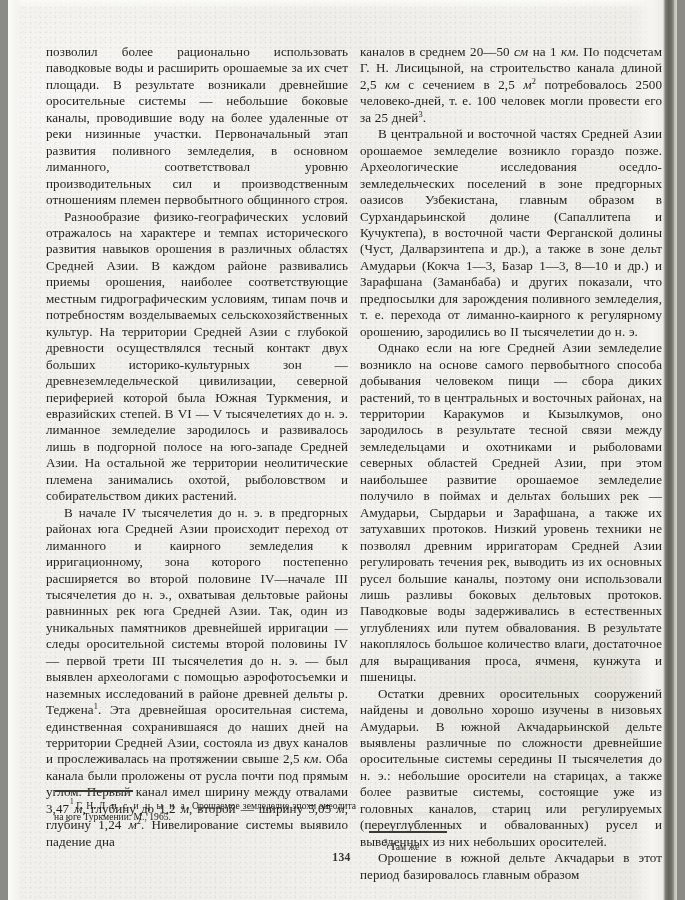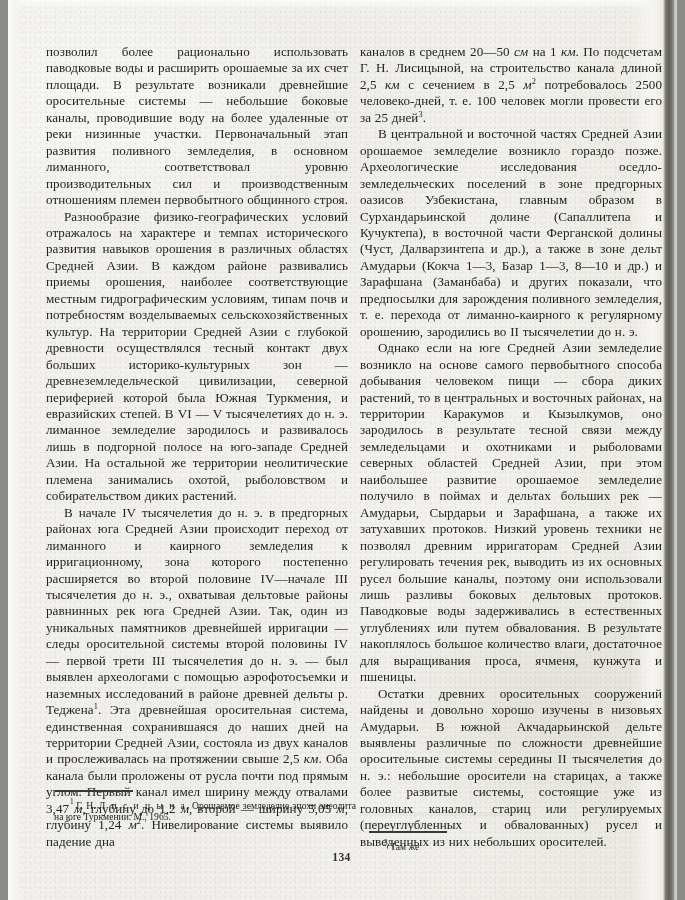--- a/index.html
+++ b/index.html
@@ -211,20 +211,21 @@
         </p>
       </div>
     </div>
 
     <div class="col col-right">
       <div class="body-text">
         <p class="cont">каналов в среднем 20—50 <i class="unit">см</i> на 1 <i class="unit">км</i>. По подсчетам Г. Н. Лисицыной, на строительство канала длиной 2,5 <i class="unit">км</i> с сечением в 2,5 <i class="unit">м</i><sup class="fn">2</sup> потребовалось 2500 человеко-дней, т. е. 100 человек могли провести его за 25 дней<sup class="fn">3</sup>.</p>
         <p>В центральной и восточной частях Средней Азии орошаемое земледелие возникло гораздо позже. Археологические исследования оседло-земледельческих поселений в зоне предгорных оазисов Узбекистана, главным образом в Сурхандарьинской долине (Сапаллитепа и Кучуктепа), в восточной части Ферганской долины (Чуст, Далварзинтепа и др.), а также в зоне дельт Амударьи (Кокча 1—3, Базар 1—3, 8—10 и др.) и Зарафшана (Заманбаба) и других показали, что предпосылки для зарождения поливного земледелия, т. е. перехода от лиманно-каирного к регулярному орошению, зародились во II тысячелетии до н. э.</p>
         <p>Однако если на юге Средней Азии земледелие возникло на основе самого первобытного способа добывания человеком пищи — сбора диких растений, то в центральных и восточных районах, на территории Каракумов и Кызылкумов, оно зародилось в результате тесной связи между земледельцами и охотниками и рыболовами северных областей Средней Азии, при этом наибольшее развитие орошаемое земледелие получило в поймах и дельтах больших рек — Амударьи, Сырдарьи и Зарафшана, а также их затухавших протоков. Низкий уровень техники не позволял древним ирригаторам Средней Азии регулировать течения рек, выводить из их основных русел большие каналы, поэтому они использовали лишь разливы боковых дельтовых протоков. Паводковые воды задерживались в естественных углублениях или путем обвалования. В результате накоплялось большое количество влаги, достаточное для выращивания проса, ячменя, кунжута и пшеницы.</p>
         <p>Остатки древних оросительных сооружений найдены и довольно хорошо изучены в низовьях Амударьи. В южной Акчадарьинской дельте выявлены различные по сложности древнейшие оросительные системы середины II тысячелетия до н. э.: небольшие оросители на старицах, а также более развитые системы, состоящие уже из головных каналов, стариц или регулируемых (переуглубленных и обвалованных) русел и выведенных из них небольших оросителей.</p>
+        <p>Орошение в южной дельте Акчадарьи в этот период базировалось главным образом</p>
       </div>
 
       <div class="footnotes">
         <div class="fn-rule"></div>
         <p>
           <span class="marker">3</span><span>Там же</span>
         </p>
       </div>
     </div>
 

